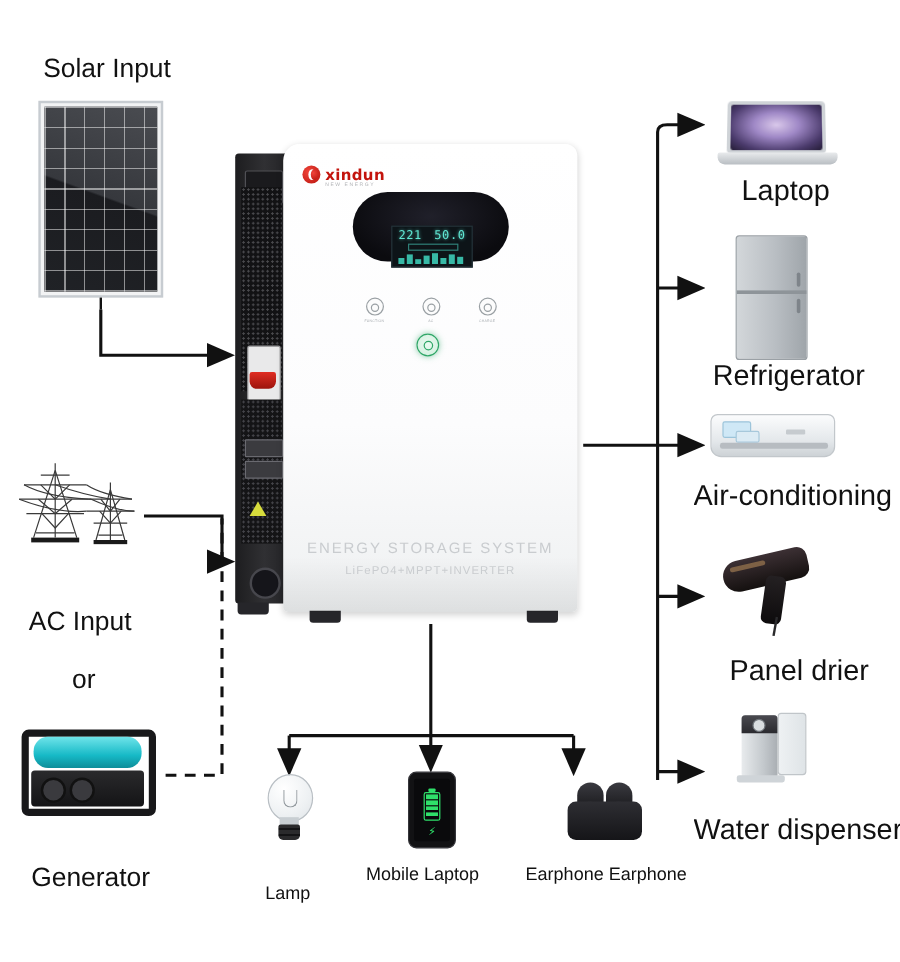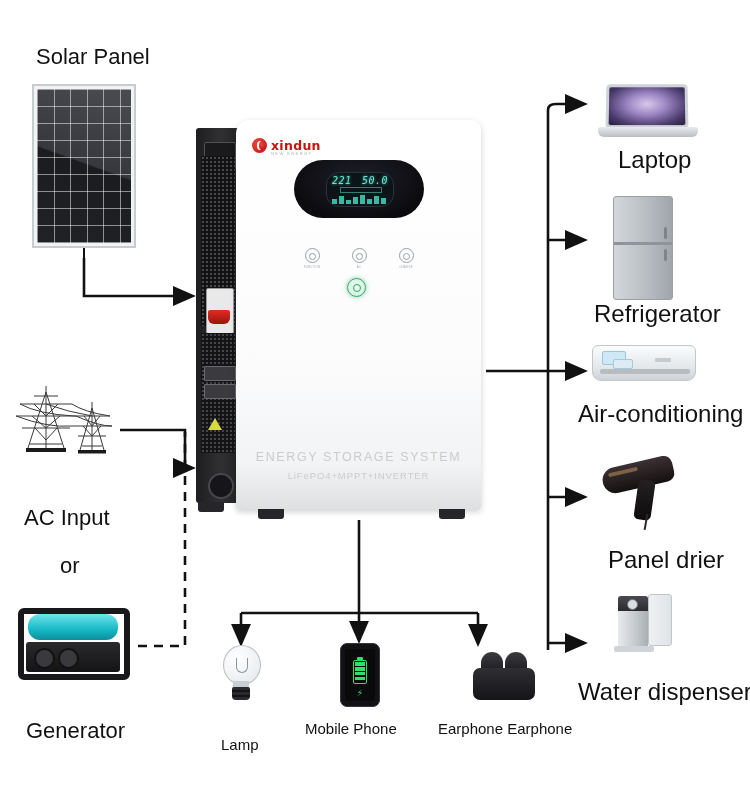--- a/index.html
+++ b/index.html
@@ -62,22 +62,22 @@
        border-radius:50%;background:#fff;}
   .brand .mark:after{content:"";position:absolute;left:6.5px;top:3px;width:6px;height:9px;
        border-radius:50%;background:radial-gradient(circle at 35% 35%,#f0443a,#b8130c);}
   .brand .bname{font-size:12.5px;font-weight:700;color:#c3140d;letter-spacing:.3px;
        font-family:"DejaVu Sans",sans-serif;}
   .brand .bsub{position:absolute;left:19px;top:13px;font-size:4.2px;color:#b1b3b6;
        letter-spacing:1.3px;}
   .screen-pod{position:absolute;left:58px;top:40px;width:130px;height:58px;
        background:radial-gradient(ellipse at 50% 35%,#20202a,#0b0b0f 75%);
        border-radius:29px;}
-  .lcd{position:absolute;left:32px;top:12px;width:66px;height:33px;
-       background:#0d1418;border:1px solid #25333a;border-radius:13px;overflow:hidden;font-style:italic;}
+  .lcd{position:absolute;left:32px;top:28px;width:66px;height:33px;
+       background:#0d1418;border:1px solid #25333a;border-radius:0;overflow:hidden;}
   .lcd .row1{position:absolute;left:0;top:2px;width:100%;display:flex;
        justify-content:space-between;padding:0 5px;box-sizing:border-box;}
   .lcd .num{font-family:"DejaVu Sans Mono",monospace;font-size:10px;color:#5fe6d2;
        text-shadow:0 0 3px rgba(95,230,210,.8);letter-spacing:.5px;}
   .lcd .bar{position:absolute;left:13px;top:14px;width:40px;height:4px;
        border:1px solid #2f7f77;}
   .lcd .blips{position:absolute;left:5px;top:21px;width:56px;height:10px;
        display:flex;align-items:flex-end;gap:2px;}
   .lcd .blips i{display:block;width:5px;background:#3fd6bf;opacity:.85;}
   .leds{position:absolute;left:63px;top:128px;width:120px;display:flex;
@@ -233,21 +233,21 @@
       <path d="M548,643 L584,643" marker-end="url(#ah)"></path>
 
       <path d="M359,520 L359,613"></path>
       <path d="M241,613 L478,613"></path>
       <path d="M241,613 L241,643" marker-end="url(#ah)"></path>
       <path d="M359,613 L359,640" marker-end="url(#ah)"></path>
       <path d="M478,613 L478,643" marker-end="url(#ah)"></path>
     </g>
   </svg>
 
-  <div class="lbl big" style="left:36px;top:44px;">Solar Panel</div>
+  <div class="lbl big" style="left:36px;top:44px;">Solar Input</div>
   <div class="solar">
     <div class="solar-grid"></div>
   </div>
   <div class="solar-lead"></div>
 
   <div class="pylon" style="left:8px;top:382px;width:120px;height:72px;">
     <svg width="120" height="72" viewBox="0 0 120 72">
       <g stroke="#3a3a3a" stroke-width="1" fill="none">
         <path d="M38,10 L20,66 M38,10 L56,66 M22,62 L54,62"></path>
         <path d="M12,22 L64,22 M8,34 L68,34 M14,46 L62,46"></path>
@@ -396,21 +396,21 @@
     <div class="scr">
       <div class="batt">
         <i></i>
           <i></i>
           <i></i>
           <i></i>
       </div>
       <div class="bolt">⚡</div>
     </div>
   </div>
-  <div class="lbl sm" style="left:305px;top:720px;">Mobile Phone</div>
+  <div class="lbl sm" style="left:305px;top:720px;">Mobile Laptop</div>
 
   <div class="buds">
     <div class="bud" style="left:8px;"></div>
     <div class="bud" style="left:32px;"></div>
     <div class="stem" style="left:15px;"></div>
     <div class="stem" style="left:39px;"></div>
     <div class="case"></div>
   </div>
   <div class="lbl sm" style="left:438px;top:720px;">Earphone Earphone</div>
 

